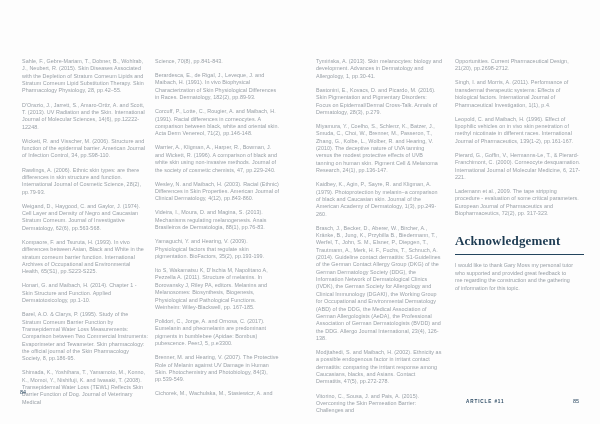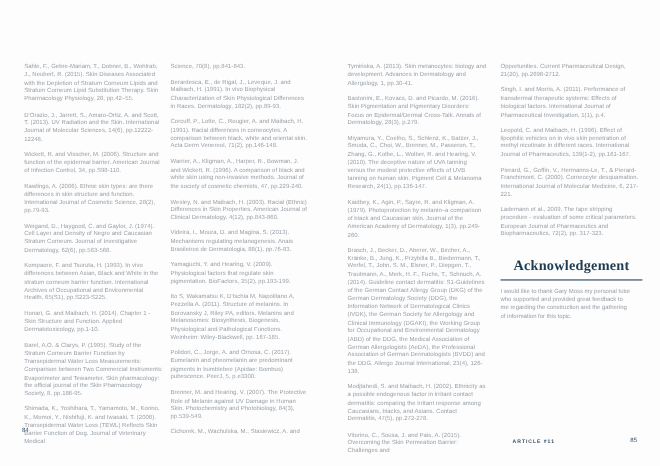--- a/index.html
+++ b/index.html
@@ -13,21 +13,21 @@
     text-align:left;
   }
   .col p{margin:0 0 6.8px 0;}
   #col1{left:22px;}
   #col2{left:155px;}
   #col3{left:316px;}
   #col4{left:455px;}
   .ack{position:absolute;left:455px;top:233px;width:129px;}
   .ack h2{
     margin:0;font-family:"Liberation Serif",serif;font-size:13px;font-weight:600;
-    color:#1d3b52;letter-spacing:.2px;border-bottom:1.8px solid #24455e;padding-bottom:5px;text-align:center;
+    color:#1d3b52;letter-spacing:.2px;border-bottom:1.8px solid #24455e;padding-bottom:5px;
   }
   .ack p{margin:7px 0 0 0;color:#99a0a7;font-size:5.4px;line-height:1.42;width:120px;}
   .pagenum{position:absolute;color:#2c4a63;font-size:5.5px;}
   #pn-left{left:20px;top:389px;}
   #pn-right{left:573px;top:398px;}
   .article-label{
     position:absolute;left:466px;top:399px;color:#2c4a63;
     font-size:4.6px;font-weight:bold;letter-spacing:.9px;
   }
 </style>

